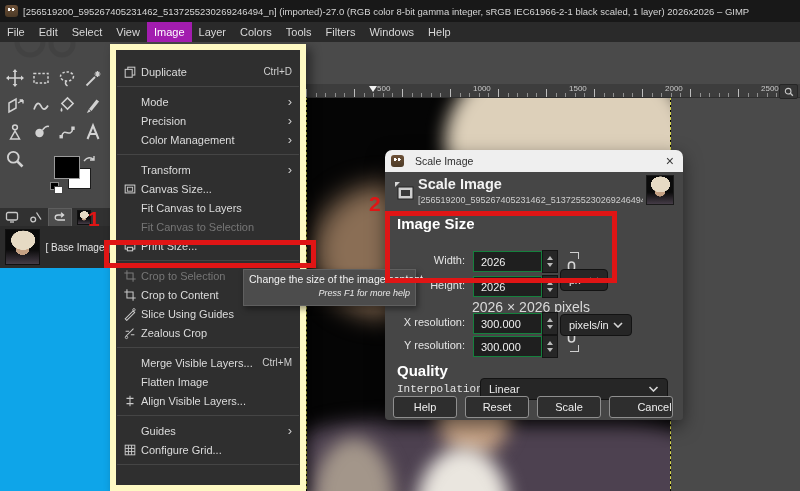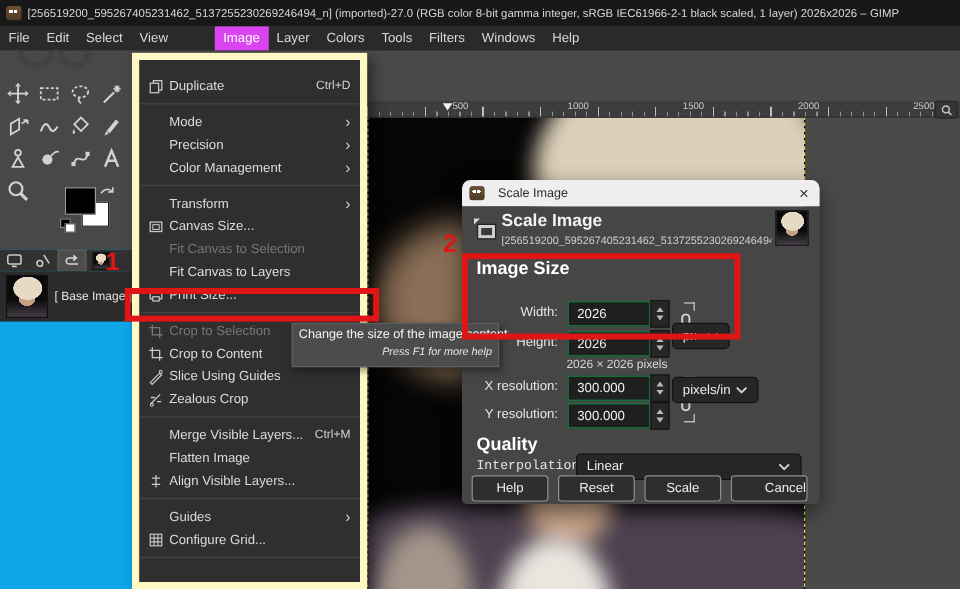--- a/index.html
+++ b/index.html
@@ -11,21 +11,21 @@
     display:flex;align-items:center;z-index:20;}
   .app-icon{width:13px;height:12px;margin:0 5px 0 5px;border-radius:3px;
     background:radial-gradient(circle at 32% 38%,#fff 13%,transparent 14%),
     radial-gradient(circle at 62% 38%,#fff 13%,transparent 14%),
     linear-gradient(#6d5138,#4c3a26);}
   .title-text{color:#d6d6d6;font-size:9.5px;white-space:nowrap;}
   
   .menubar{position:absolute;left:0;top:22px;width:800px;height:20px;background:#2a2a2a;
     display:flex;align-items:stretch;z-index:20;}
   .mb-item{color:#d8d8d8;font-size:11px;padding:0 7px;display:flex;align-items:center;cursor:default;}
-  .mb-item.active{background:#d946ef;color:#fff;margin-left:32px;}
+  .mb-item.active{background:#a21caf;color:#fff;}
   
   .toolbox{position:absolute;left:0;top:42px;width:110px;height:172px;background:#484848;z-index:3;overflow:hidden;}
   .wilber{position:absolute;left:0;top:-14px;width:110px;height:34px;opacity:.45;}
   .toolgrid{position:absolute;left:2px;top:22px;width:108px;display:flex;flex-wrap:wrap;}
   .tool{width:26px;height:27px;display:flex;align-items:center;justify-content:center;}
   .tool svg{display:block;}
   .swatches{position:absolute;left:50px;top:112px;width:55px;height:50px;}
   .sw-bg{position:absolute;left:18px;top:14px;width:21px;height:19px;background:#fff;border:1px solid #1c1c1c;}
   .sw-fg{position:absolute;left:4px;top:2px;width:24px;height:21px;background:#000;border:1px solid #9a9a9a;}
   .sw-swap{position:absolute;left:32px;top:0px;}
@@ -91,21 +91,21 @@
   .spin{position:absolute;width:14px;height:21px;background:#262626;border:1px solid #141414;
     display:flex;flex-direction:column;align-items:center;justify-content:center;gap:3px;}
   .car-u{width:0;height:0;border-left:3.5px solid transparent;border-right:3.5px solid transparent;border-bottom:4px solid #b9b9b9;}
   .car-d{width:0;height:0;border-left:3.5px solid transparent;border-right:3.5px solid transparent;border-top:4px solid #b9b9b9;}
   .chain{position:absolute;width:16px;display:flex;flex-direction:column;align-items:center;}
   .br-t{width:8px;height:6px;border-top:1.5px solid #cfcfcf;border-right:1.5px solid #cfcfcf;align-self:flex-end;}
   .br-b{width:8px;height:6px;border-bottom:1.5px solid #cfcfcf;border-right:1.5px solid #cfcfcf;align-self:flex-end;}
   .dropdown{position:absolute;background:#262626;border:1px solid #131313;border-radius:4px;
     color:#ececec;font-size:11px;display:flex;align-items:center;padding:0 8px;height:22px;box-sizing:border-box;}
   .dropdown .chev{margin-left:auto;}
-  .sizesum{position:absolute;color:#d9d9d9;font-size:10px;}
+  .sizesum{position:absolute;color:#d9d9d9;font-size:14px;}
   .btn{position:absolute;height:22px;background:#2e2e2e;border:1px solid #8f8f8f;border-radius:3px;
     color:#efefef;font-size:11px;display:flex;align-items:center;justify-content:center;box-sizing:border-box;}
   
   .tooltip{position:absolute;left:243px;top:269px;width:173px;height:37px;background:#4c4c4c;
     border:1px solid #5f5f5f;box-sizing:border-box;z-index:8;box-shadow:2px 3px 6px rgba(0,0,0,.4);}
   .tt1{color:#f2f2f2;font-size:10.5px;margin:3px 5px 0 5px;white-space:nowrap;}
   .tt2{color:#e8e8e8;font-size:9px;font-style:italic;text-align:right;margin:3px 5px 0 0;}
   .ann-num{position:absolute;color:#e01515;font-size:21px;font-weight:bold;z-index:10;}
   .ann-box{position:absolute;border:5px solid #e01515;box-sizing:border-box;z-index:10;}
   svg{display:block;}
@@ -321,27 +321,27 @@
     </div>
     <div class="mi">
       <span class="mi-ic">
           <svg width="14" height="14" viewBox="0 0 16 16">
             <rect x="2.5" y="3.5" width="11" height="9" fill="none" stroke="#c9c9c9" stroke-width="1.2"></rect>
             <rect x="5" y="6" width="6" height="4.5" fill="none" stroke="#c9c9c9" stroke-width="1"></rect>
           </svg>
         </span>
       <span class="mi-label">Canvas Size...</span>
     </div>
+    <div class="mi">
+      <span class="mi-ic"></span>
+        <span class="mi-label">Fit Canvas to Layers</span>
+    </div>
     <div class="mi disabled">
       <span class="mi-ic"></span>
         <span class="mi-label">Fit Canvas to Selection</span>
-    </div>
-    <div class="mi">
-      <span class="mi-ic"></span>
-        <span class="mi-label">Fit Canvas to Layers</span>
     </div>
     <div class="mi">
       <span class="mi-ic">
           <svg width="14" height="14" viewBox="0 0 16 16">
             <rect x="2.5" y="6" width="11" height="5.5" fill="none" stroke="#c9c9c9" stroke-width="1.2"></rect>
             <rect x="5" y="2.5" width="6" height="3.5" fill="none" stroke="#c9c9c9" stroke-width="1.2"></rect>
             <rect x="5" y="9.5" width="6" height="4" fill="#2f2f2f" stroke="#c9c9c9" stroke-width="1.2"></rect>
           </svg>
         </span>
       <span class="mi-label">Print Size...</span>

